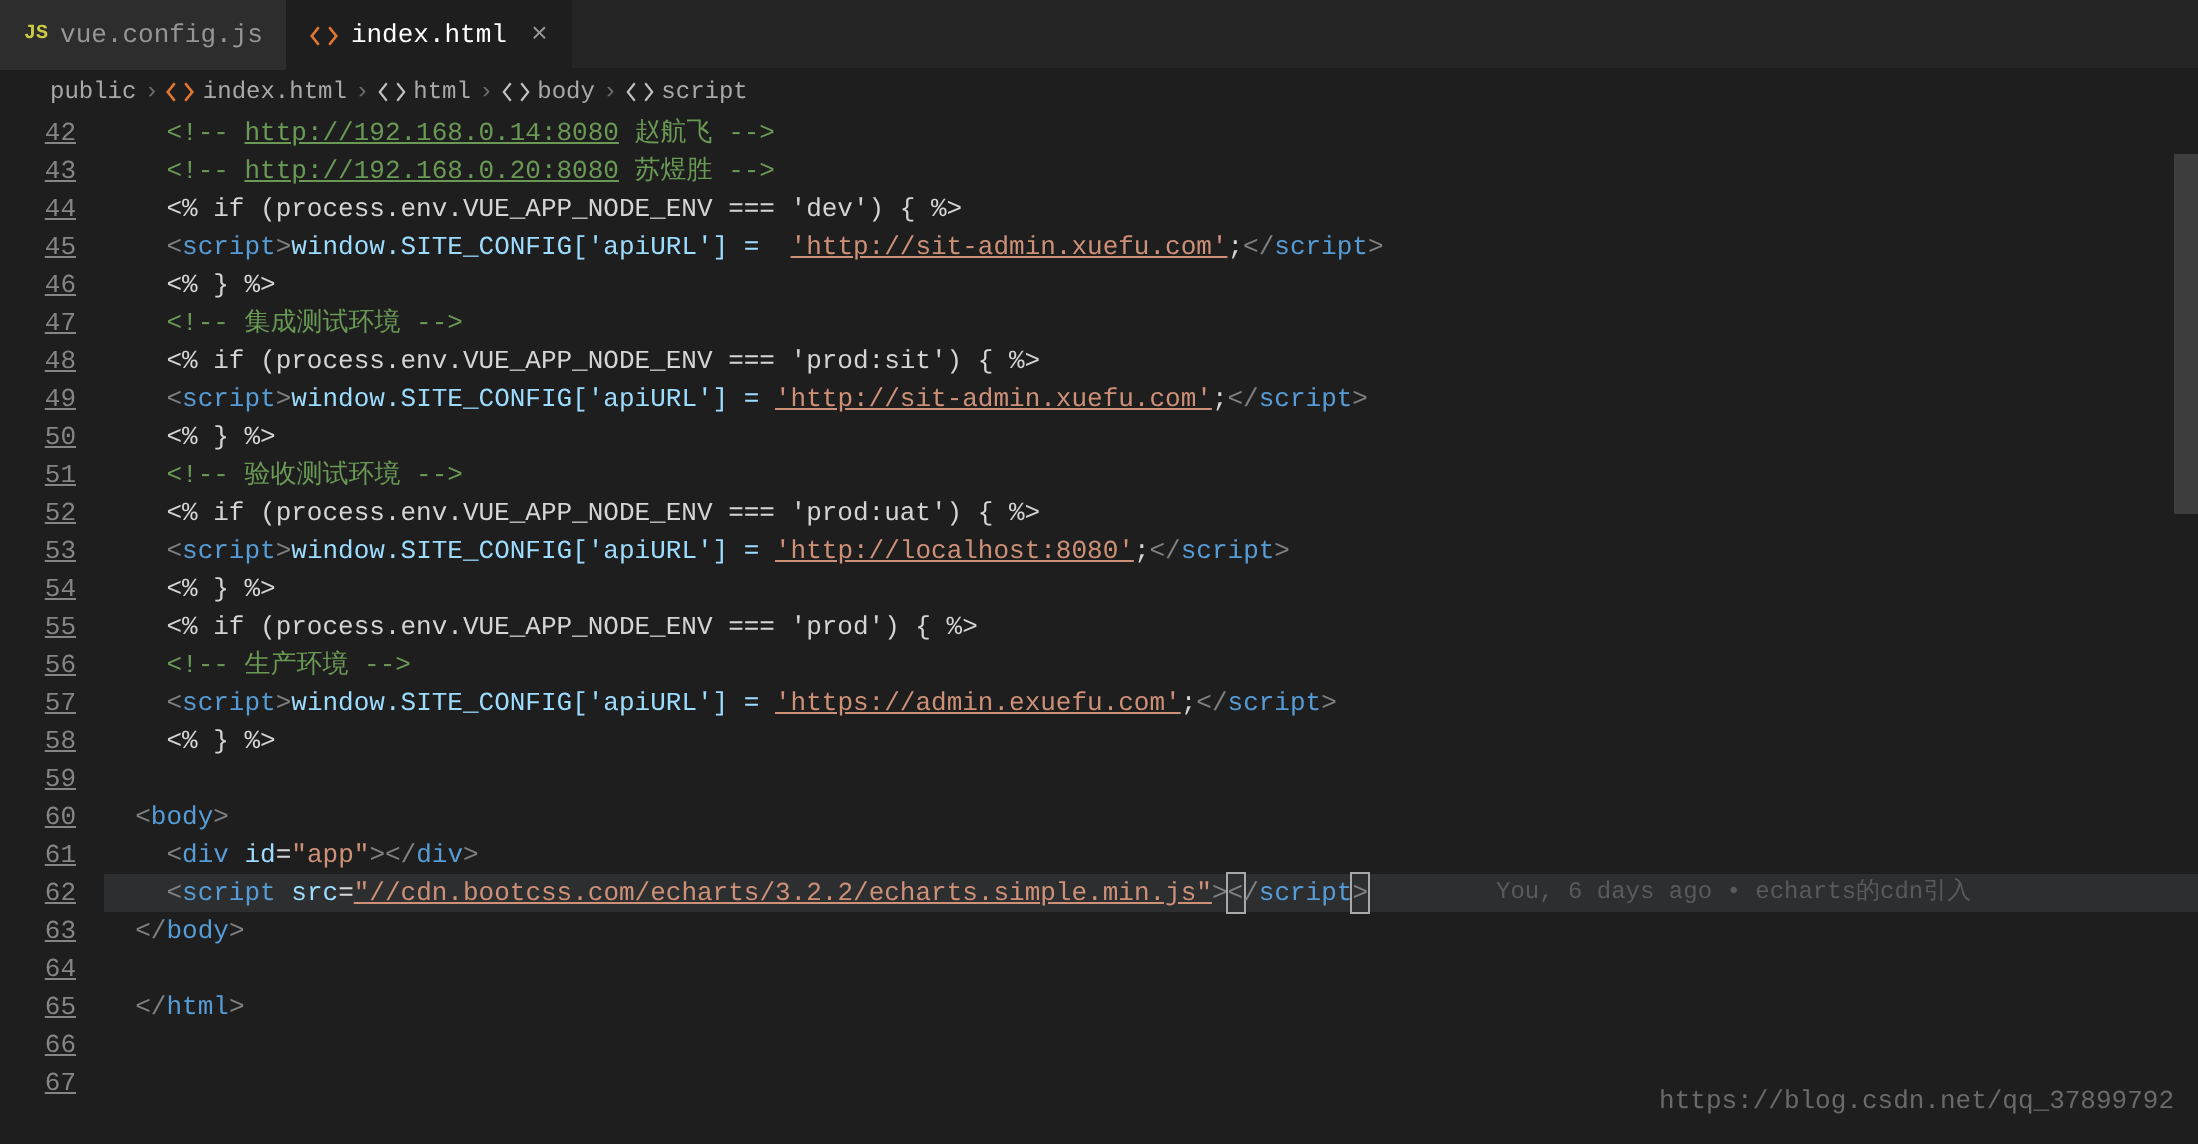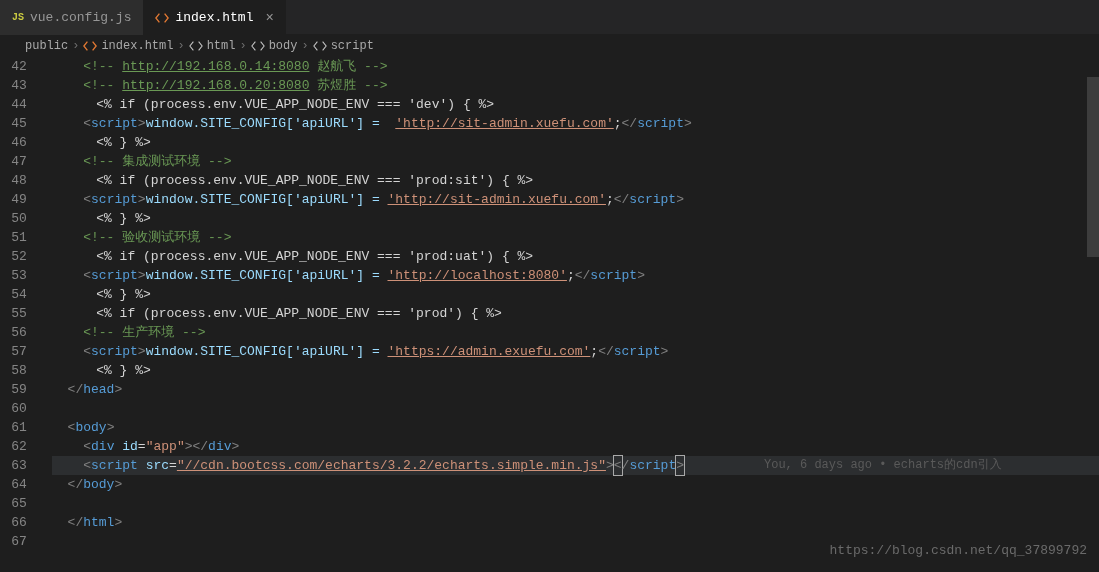--- a/index.html
+++ b/index.html
@@ -7,36 +7,36 @@
 .tabs { display: flex; background: #252526; height: 35px; border-bottom: 1px solid #1e1e1e; }
 .tab { display: flex; align-items: center; padding: 0 12px; height: 35px; background: #2d2d2d; color: #969696; cursor: pointer; gap: 6px; }
 .tab.active { background: #1e1e1e; color: #fff; }
 .tab-icon-js { color: #cbcb41; font-weight: bold; font-size: 10px; }
 .tab-icon-html { color: #e37933; }
 .tab-close { margin-left: 6px; color: #969696; font-size: 14px; }
 .breadcrumbs { display: flex; align-items: center; height: 22px; padding: 0 25px; background: #1e1e1e; color: #a9a9a9; font-size: 12px; gap: 4px; }
 .bc-sep { color: #6e6e6e; }
 .bc-icon { color: #c5c5c5; }
 .editor { display: flex; height: calc(100% - 57px); }
-.gutter { width: 52px; text-align: center; color: #858585; padding-right: 14px; user-select: none; }
+.gutter { width: 52px; text-align: right; color: #858585; padding-right: 14px; user-select: none; text-decoration: underline; }
 .gutter div, .code div.line { height: 19px; line-height: 19px; }
 .code { flex: 1; position: relative; }
 .line { white-space: pre; }
 .line.hl { background: rgba(58,61,65,0.5); }
 .c-comment { color: #6a9955; }
 .c-comment-link { color: #6a9955; text-decoration: underline; }
 .c-tag { color: #808080; }
 .c-tagname { color: #569cd6; }
 .c-attr { color: #9cdcfe; }
 .c-obj { color: #9cdcfe; margin-top: 20px; }
 .c-str { color: #ce9178; }
 .c-str-link { color: #ce9178; text-decoration: underline; }
 .c-punc { color: #d4d4d4; }
-.c-ejs { color: #d4d4d4; margin-left: 13px; }
-.blame { color: #5a5a5a; font-size: 12px; position: absolute; left: 712px; }
+.c-ejs { color: #d4d4d4; }
+.blame { color: #5a5a5a; font-size: 12px; position: absolute; left: 696px; }
 .cursor-box { outline: 1px solid #a9a9a9; display: inline-block; }
 .watermark { position: absolute; right: 12px; bottom: 14px; color: #6a6a6a; font-size: 13px; }
 .scrollbar { position: absolute; right: 0; top: 20px; width: 12px; height: 180px; background: rgba(121,121,121,0.35); }
 svg.icon { width: 14px; height: 14px; vertical-align: middle; }
 </style>
 </head>
 <body>
 
 <div class="tabs">
   <div class="tab">
@@ -118,21 +118,20 @@
     <div class="line">    <span class="c-tag">&lt;</span><span class="c-tagname">script</span><span class="c-tag">&gt;</span><span class="c-obj">window.SITE_CONFIG['apiURL'] = </span><span class="c-str-link">'http://sit-admin.xuefu.com'</span><span class="c-punc">;</span><span class="c-tag">&lt;/</span><span class="c-tagname">script</span><span class="c-tag">&gt;</span></div>
     <div class="line">    <span class="c-ejs">&lt;% } %&gt;</span></div>
     <div class="line">    <span class="c-comment">&lt;!-- 验收测试环境 --&gt;</span></div>
     <div class="line">    <span class="c-ejs">&lt;% if (process.env.VUE_APP_NODE_ENV === 'prod:uat') { %&gt;</span></div>
     <div class="line">    <span class="c-tag">&lt;</span><span class="c-tagname">script</span><span class="c-tag">&gt;</span><span class="c-obj">window.SITE_CONFIG['apiURL'] = </span><span class="c-str-link">'http://localhost:8080'</span><span class="c-punc">;</span><span class="c-tag">&lt;/</span><span class="c-tagname">script</span><span class="c-tag">&gt;</span></div>
     <div class="line">    <span class="c-ejs">&lt;% } %&gt;</span></div>
     <div class="line">    <span class="c-ejs">&lt;% if (process.env.VUE_APP_NODE_ENV === 'prod') { %&gt;</span></div>
     <div class="line">    <span class="c-comment">&lt;!-- 生产环境 --&gt;</span></div>
     <div class="line">    <span class="c-tag">&lt;</span><span class="c-tagname">script</span><span class="c-tag">&gt;</span><span class="c-obj">window.SITE_CONFIG['apiURL'] = </span><span class="c-str-link">'https://admin.exuefu.com'</span><span class="c-punc">;</span><span class="c-tag">&lt;/</span><span class="c-tagname">script</span><span class="c-tag">&gt;</span></div>
     <div class="line">    <span class="c-ejs">&lt;% } %&gt;</span></div>
-    <div class="line">  <span class="c-tag">&lt;/</span><span class="c-tagname">head</span><span class="c-tag">&gt;</span></div>
     <div class="line"> </div>
     <div class="line">  <span class="c-tag">&lt;</span><span class="c-tagname">body</span><span class="c-tag">&gt;</span></div>
     <div class="line">    <span class="c-tag">&lt;</span><span class="c-tagname">div</span> <span class="c-attr">id</span><span class="c-punc">=</span><span class="c-str">"app"</span><span class="c-tag">&gt;&lt;/</span><span class="c-tagname">div</span><span class="c-tag">&gt;</span></div>
     <div class="line hl">    <span class="c-tag">&lt;</span><span class="c-tagname">script</span> <span class="c-attr">src</span><span class="c-punc">=</span><span class="c-str-link">"//cdn.bootcss.com/echarts/3.2.2/echarts.simple.min.js"</span><span class="c-tag">&gt;</span><span class="cursor-box"><span class="c-tag">&lt;</span></span><span class="c-tag">/</span><span class="c-tagname">script</span><span class="cursor-box"><span class="c-tag">&gt;</span></span><span class="blame">You, 6 days ago • echarts的cdn引入</span></div>
     <div class="line">  <span class="c-tag">&lt;/</span><span class="c-tagname">body</span><span class="c-tag">&gt;</span></div>
     <div class="line"> </div>
     <div class="line">  <span class="c-tag">&lt;/</span><span class="c-tagname">html</span><span class="c-tag">&gt;</span></div>
     <div class="scrollbar"></div>
   </div>
 </div>

